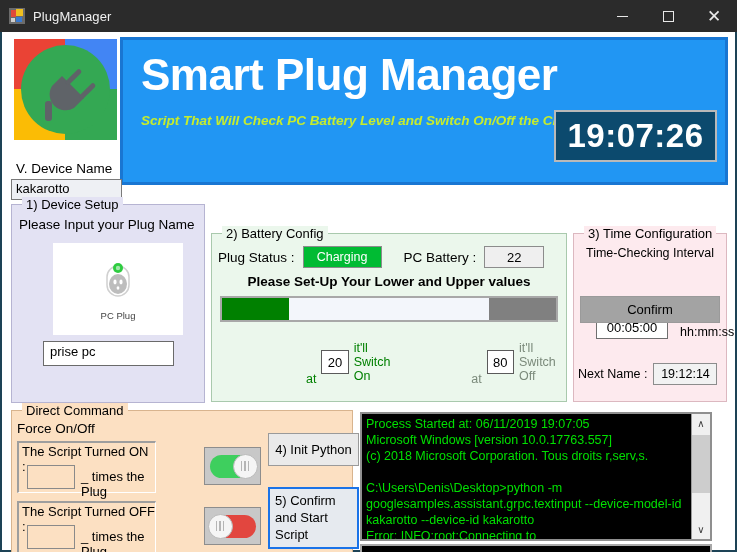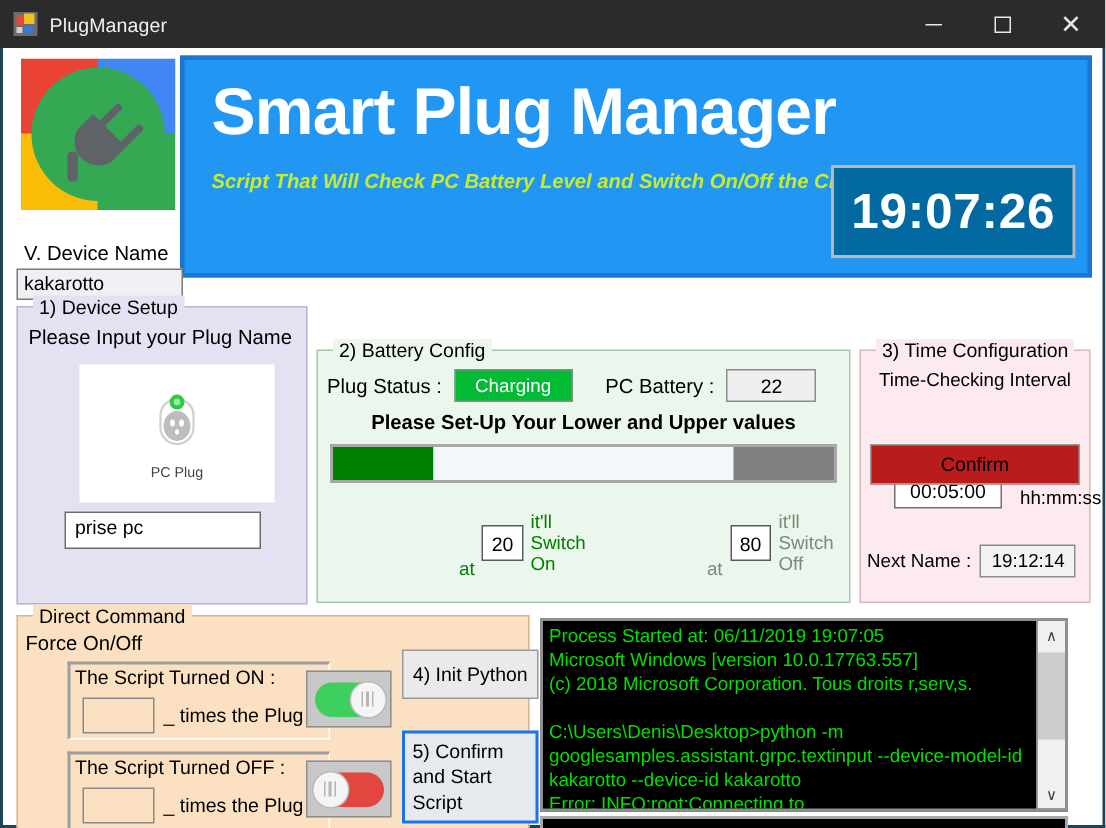--- a/index.html
+++ b/index.html
@@ -86,22 +86,22 @@
   }
   .banner-sub {
     position: absolute; left: 18px; top: 72px;
     width: 430px;
     font-size: 13.5px; font-style: italic; font-weight: bold;
     color: #c6ec2d; line-height: 17px;
     white-space: nowrap; overflow: hidden;
   }
   .clock {
     position: absolute; right: 8px; top: 70px;
-    width: 163px; height: 62px;
-    background: #0369a1;
+    width: 163px; height: 52px;
+    background: #0c4a6e;
     border: 2px solid #b9b9b9;
     color: #ffffff; font-size: 33px; font-weight: bold;
     display: flex; align-items: center; justify-content: center;
     letter-spacing: .5px;
   }
 
   
   .devname-label {
     position: absolute; left: 14px; top: 129px;
     font-size: 13.5px; color: #000;
@@ -214,21 +214,21 @@
   .interval-box {
     width: 72px; height: 23px;
     background: #ffffff; border: 1px solid #6f6f6f;
     font-size: 13px; color: #000;
     display: flex; align-items: center; justify-content: center;
   }
   .interval-fmt { margin-left: 12px; font-size: 12.5px; color: #000; }
   .btn-confirm {
     position: absolute; left: 6px; top: 62px;
     width: 140px; height: 27px;
-    background: #b91c1c; border: 1px solid #9a9a9a;
+    background: #a3a3a3; border: 1px solid #9a9a9a;
     font-size: 13px; color: #000;
     display: flex; align-items: center; justify-content: center;
   }
   .check-row { position: absolute; left: 4px; display: flex; align-items: center; }
   .check-row.last { top: 100px; }
   .check-row.next { top: 129px; }
   .check-row .lbl { font-size: 12.5px; }
   .check-val {
     width: 64px; height: 22px; margin-left: 6px;
     background: #f2f2f2; border: 1px solid #8c8c8c;
@@ -240,26 +240,25 @@
     left: 9px; top: 378px; width: 342px; height: 148px;
     background: #fce0c2; border-color: #d8b48e;
   }
   #grp-direct > .g-title { background: #fce0c2; }
   .force-lbl {
     position: absolute; left: 5px; top: 10px;
     font-size: 13.5px; color: #000;
   }
   .counter-box {
     position: absolute; left: 5px;
-    width: 175px; height: 52px;
+    width: 139px; height: 52px;
     border-top: 2px solid #9e9e9e;
     border-left: 2px solid #9e9e9e;
     border-right: 1px solid #ffffff;
     border-bottom: 1px solid #ffffff;
-    margin-left: 28px;
   }
   .counter-box.on  { top: 30px; }
   .counter-box.off { top: 90px; }
   .counter-box .ctext {
     position: absolute; left: 3px; top: 1px;
     font-size: 13px; color: #000;
   }
   .counter-box .cnum {
     position: absolute; left: 8px; top: 22px;
     width: 48px; height: 24px;

